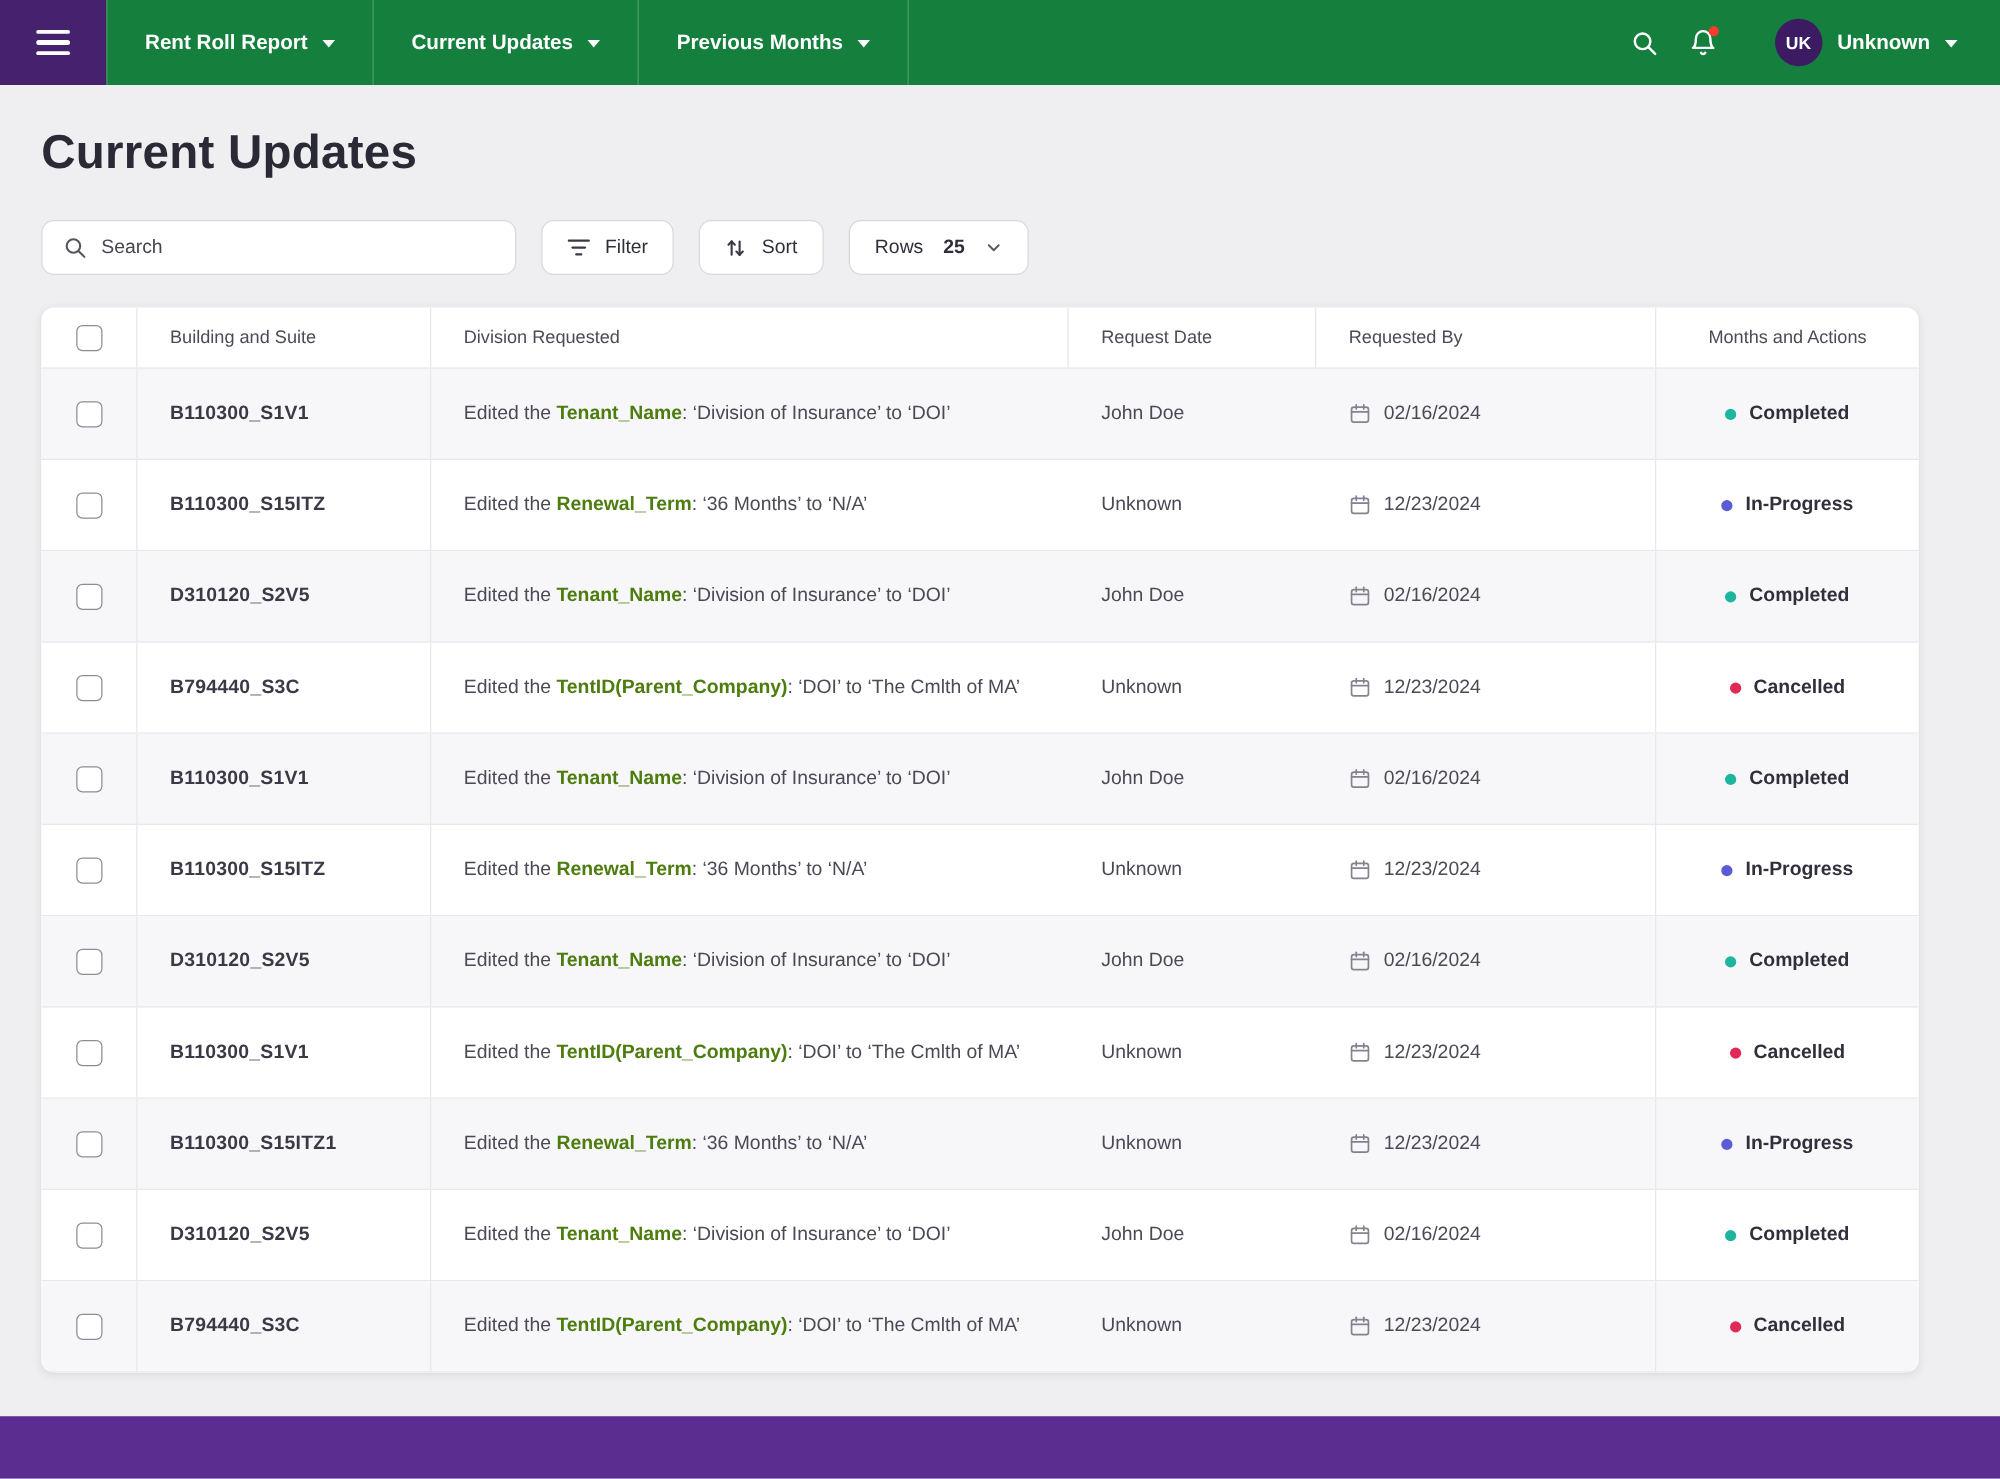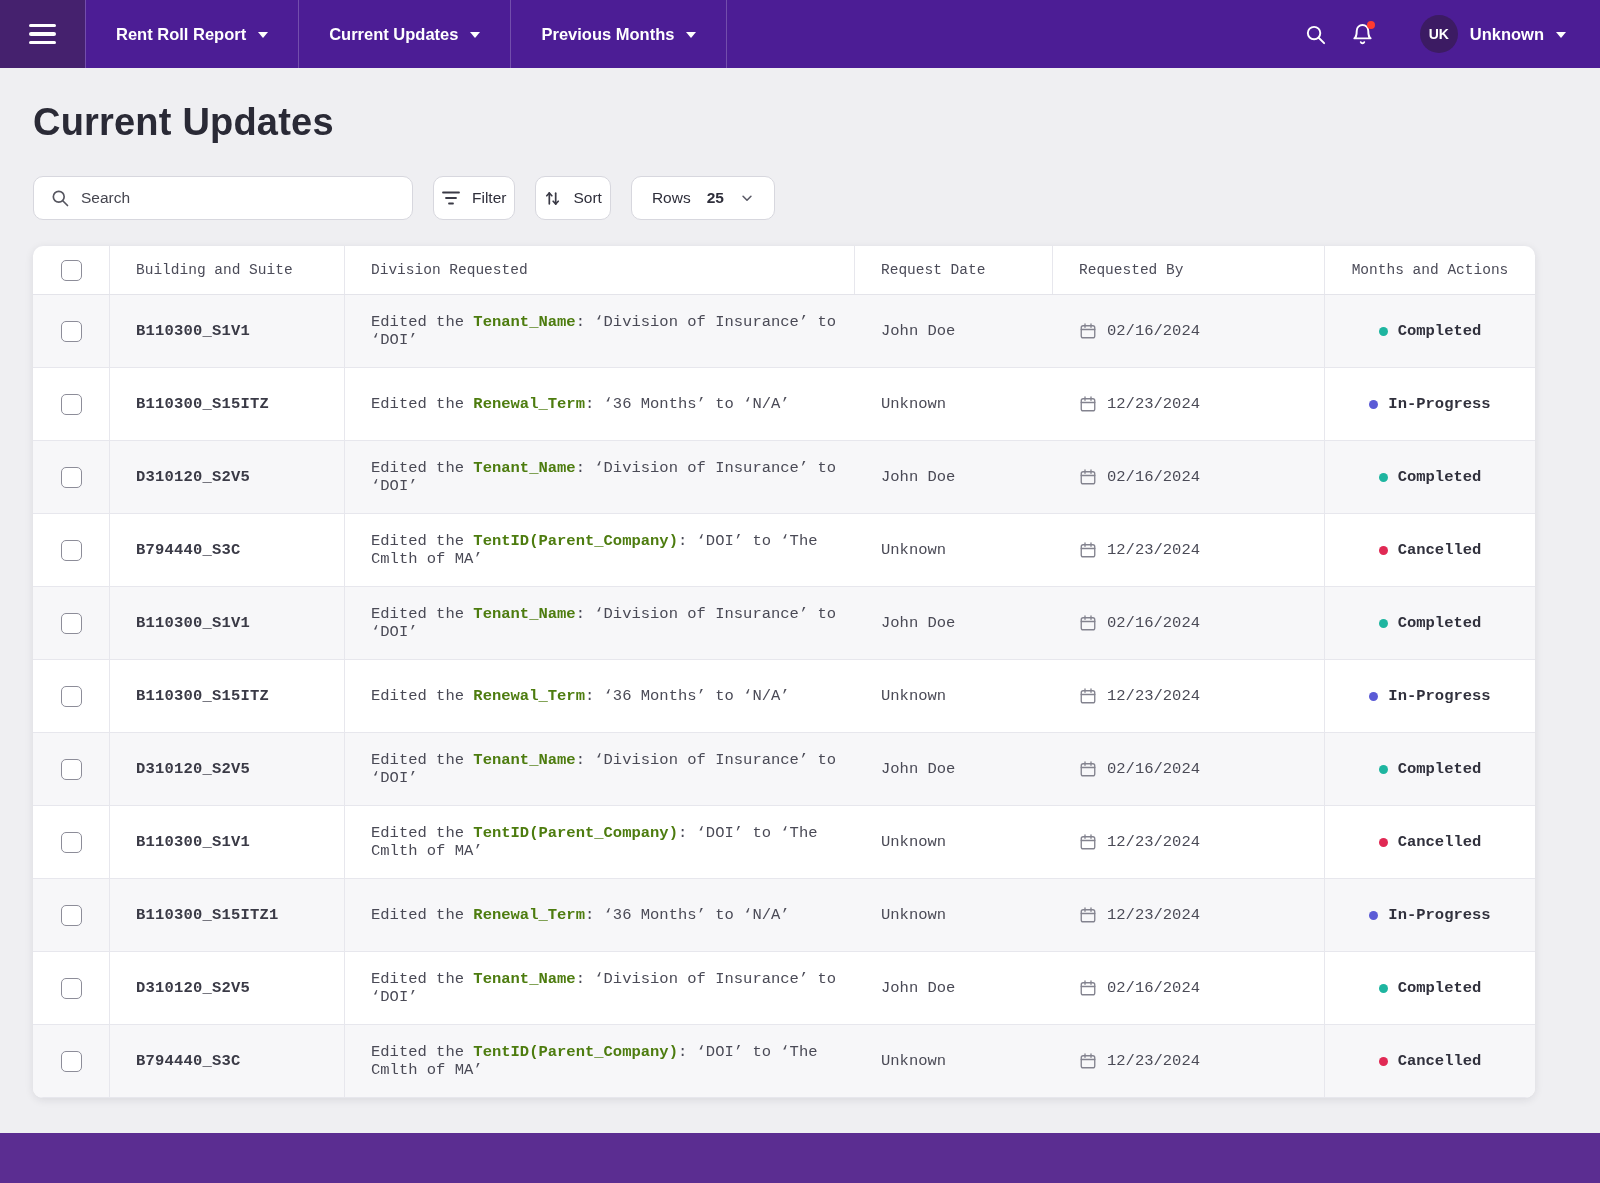--- a/index.html
+++ b/index.html
@@ -7,21 +7,21 @@
   body {
     font-family: "Liberation Sans", sans-serif;
     background: #efeff2;
     position: relative;
     color: #3c3c48;
   }
 
   
   .navbar {
     height: 68px;
-    background: #4c1d95;
+    background: #15803d;
     display: flex;
     align-items: stretch;
   }
   .hamburger {
     width: 85px;
     background: #45216e;
     border: none;
     display: flex;
     align-items: center;
     justify-content: center;
@@ -117,42 +117,41 @@
   }
   .search-box input::placeholder { color: #45454f; opacity: 1; }
   .tool-btn {
     height: 44px;
     background: #fff;
     border: 1px solid #d7d7de;
     border-radius: 10px;
     display: flex;
     align-items: center;
     gap: 12px;
-    padding: 0 8px;
+    padding: 0 20px;
     font-family: "Liberation Sans", sans-serif;
     font-size: 15.5px;
     color: #2e2e3a;
     cursor: pointer;
   }
   .rows-btn { gap: 16px; padding: 0 20px; }
   .rows-val { font-weight: 600; }
 
   
   .table {
     width: 1502px;
     background: #fff;
     border-radius: 10px;
     box-shadow: 0 2px 8px rgba(30,30,50,0.10);
     overflow: hidden;
   }
   .row {
     display: grid;
     grid-template-columns: 77px 235px 510px 198px 272px 210px;
     align-items: stretch;
-    font-family: Liberation Mono, monospace;
   }
   .thead { height: 49px; border-bottom: 1px solid #e4e4ea; }
   .thead .cell {
     font-size: 14.5px;
     color: #4b4b58;
     border-right: 1px solid #e7e7ed;
   }
   .thead .cell:last-child { border-right: none; }
   .body-row { height: 73px; border-bottom: 1px solid #e7e7ed; }
   .body-row.odd { background: #f7f7f9; }

